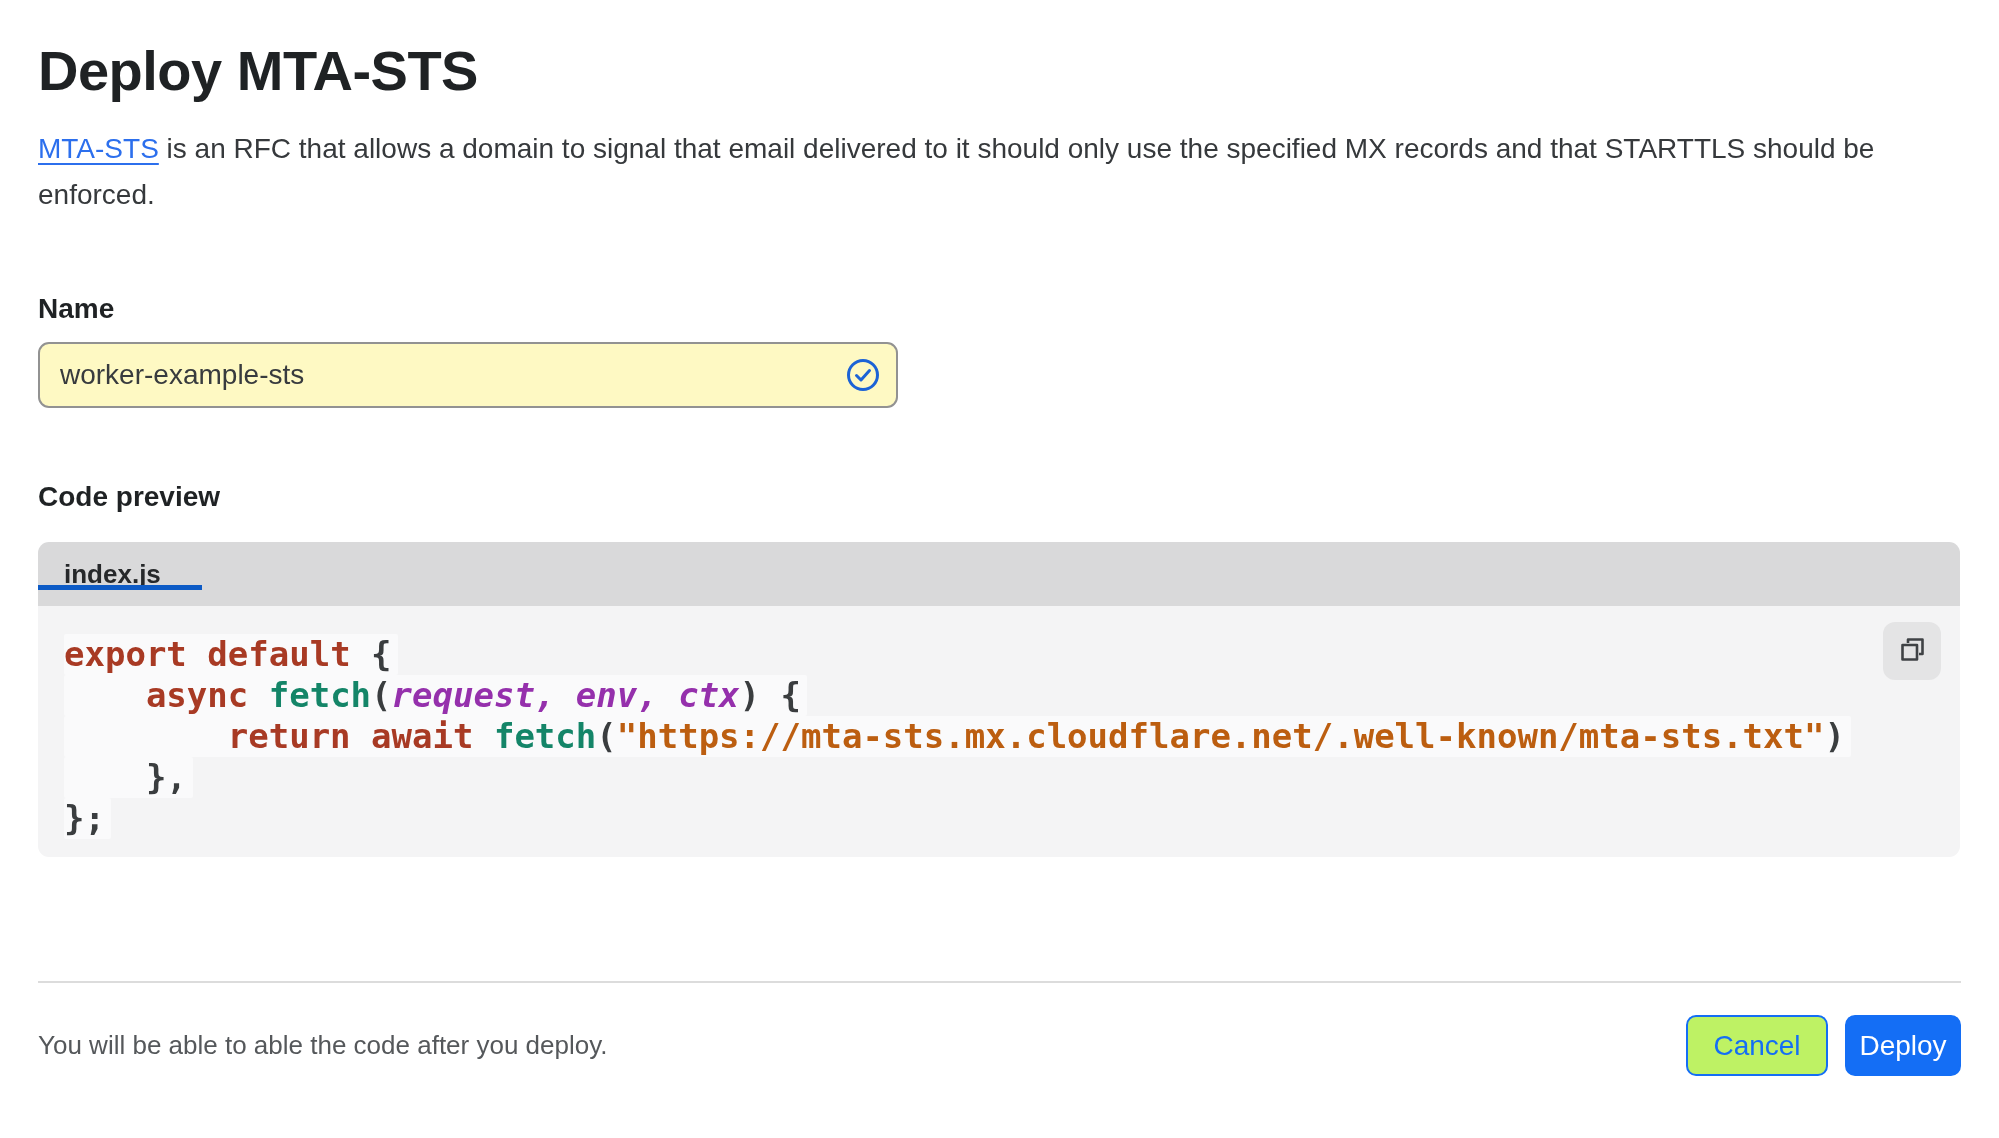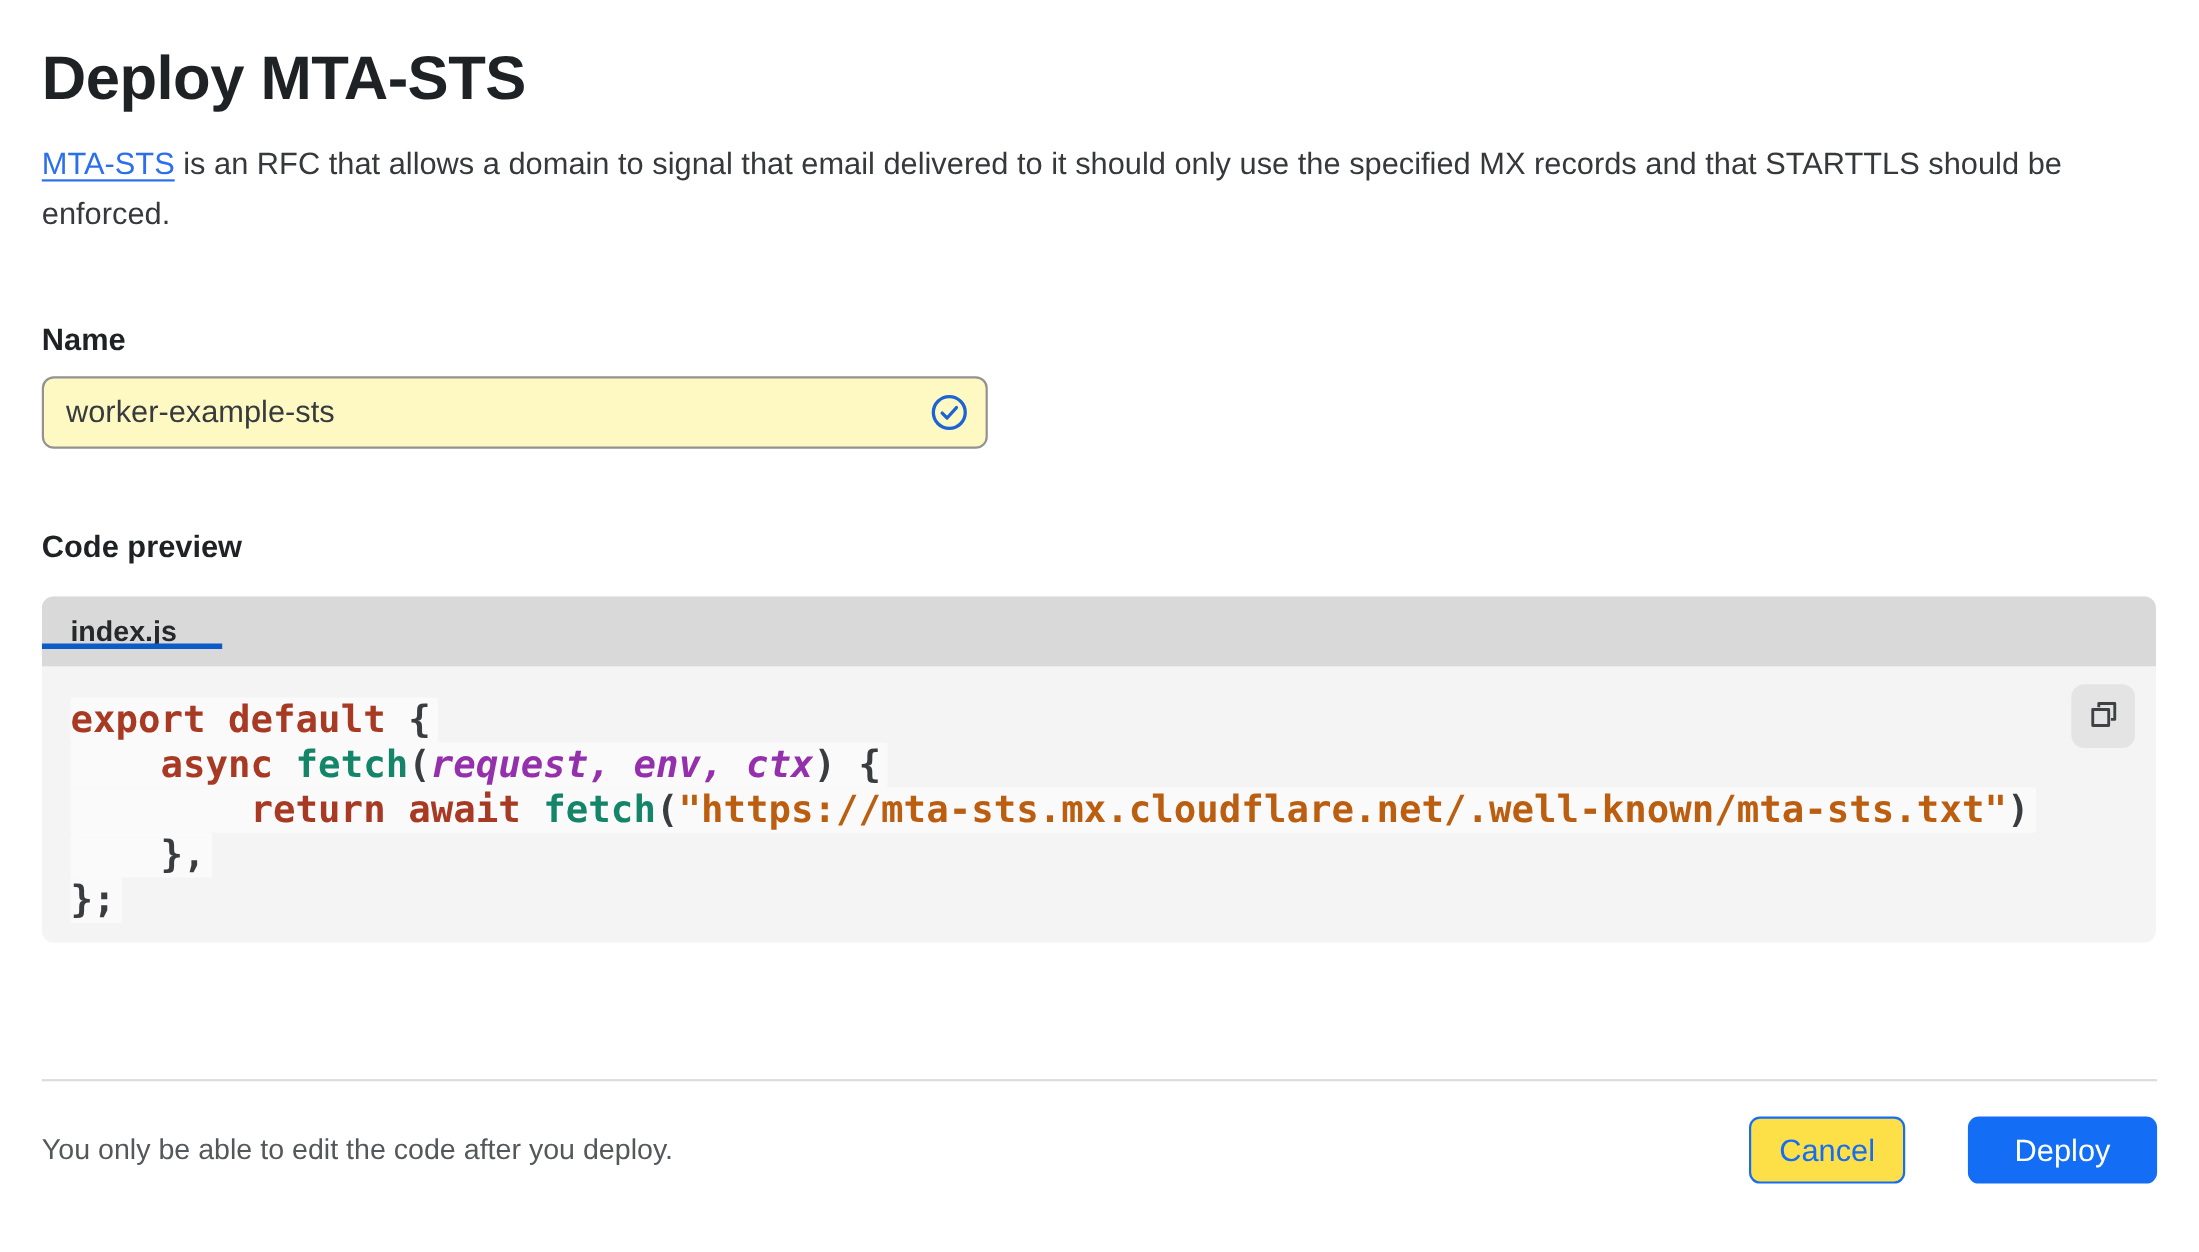--- a/index.html
+++ b/index.html
@@ -142,30 +142,29 @@
   .btn {
     height: 61px;
     border-radius: 10px;
     font-family: "Liberation Sans", sans-serif;
     font-size: 28px;
     display: flex; align-items: center; justify-content: center;
     cursor: pointer;
   }
   .btn-cancel {
     width: 142px;
-    background: #fde047;
+    background: #bef264;
     border: 2px solid var(--accent-blue, #146ef5);
     color: var(--accent-blue, #146ef5);
   }
   .btn-deploy {
-    width: 172px;
+    width: 116px;
     background: var(--accent-blue, #146ef5);
     border: 2px solid var(--accent-blue, #146ef5);
     color: #ffffff;
-    margin-left: 40px;
   }
 </style>
 </head>
 <body>
 
 <div class="content">
 
   <h1 class="page-title">Deploy MTA-STS</h1>
 
   <p class="description"><a class="inline-link">MTA-STS</a><span> is an RFC that allows a domain to signal that email delivered to it should only use the specified MX records and that STARTTLS should be enforced.</span></p>
@@ -205,18 +204,18 @@
         </span>
       </button>
     </div>
   </div>
 
 </div>
 
 <hr class="footer-divider">
 
 <div class="footer-bar">
-  <div class="footer-note">You only be able to edit the code after you deploy.</div>
+  <div class="footer-note">You will be able to able the code after you deploy.</div>
   <div class="footer-actions">
     <button class="btn btn-cancel">Cancel</button>
     <button class="btn btn-deploy">Deploy</button>
   </div>
 </div>
 
 </body></html>

